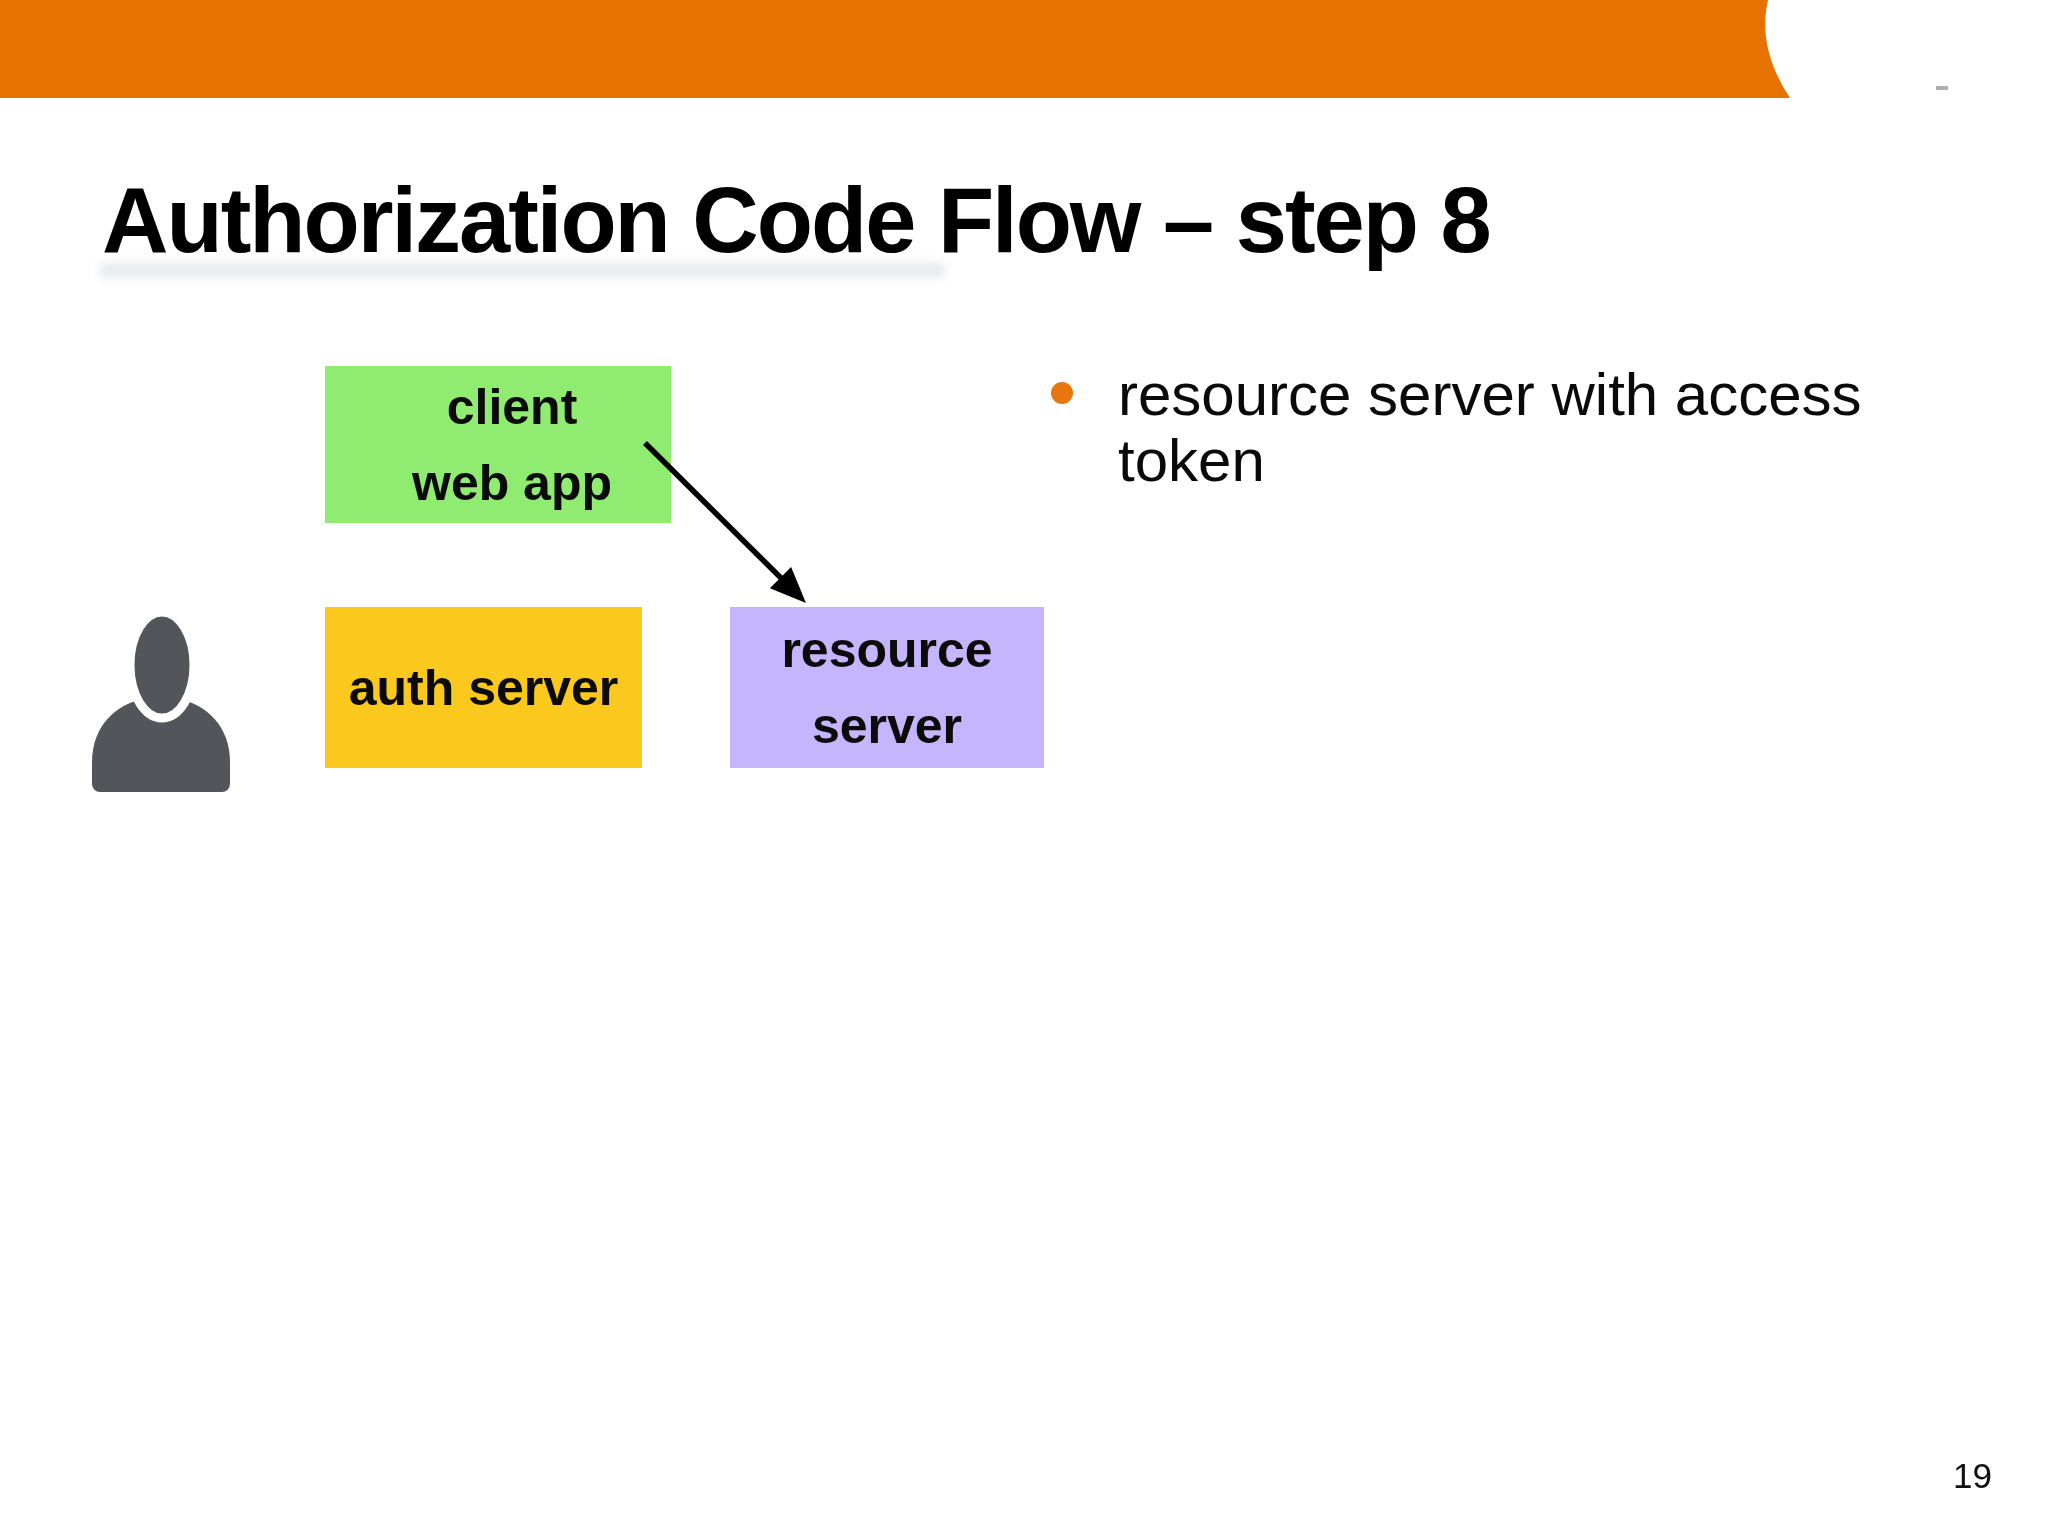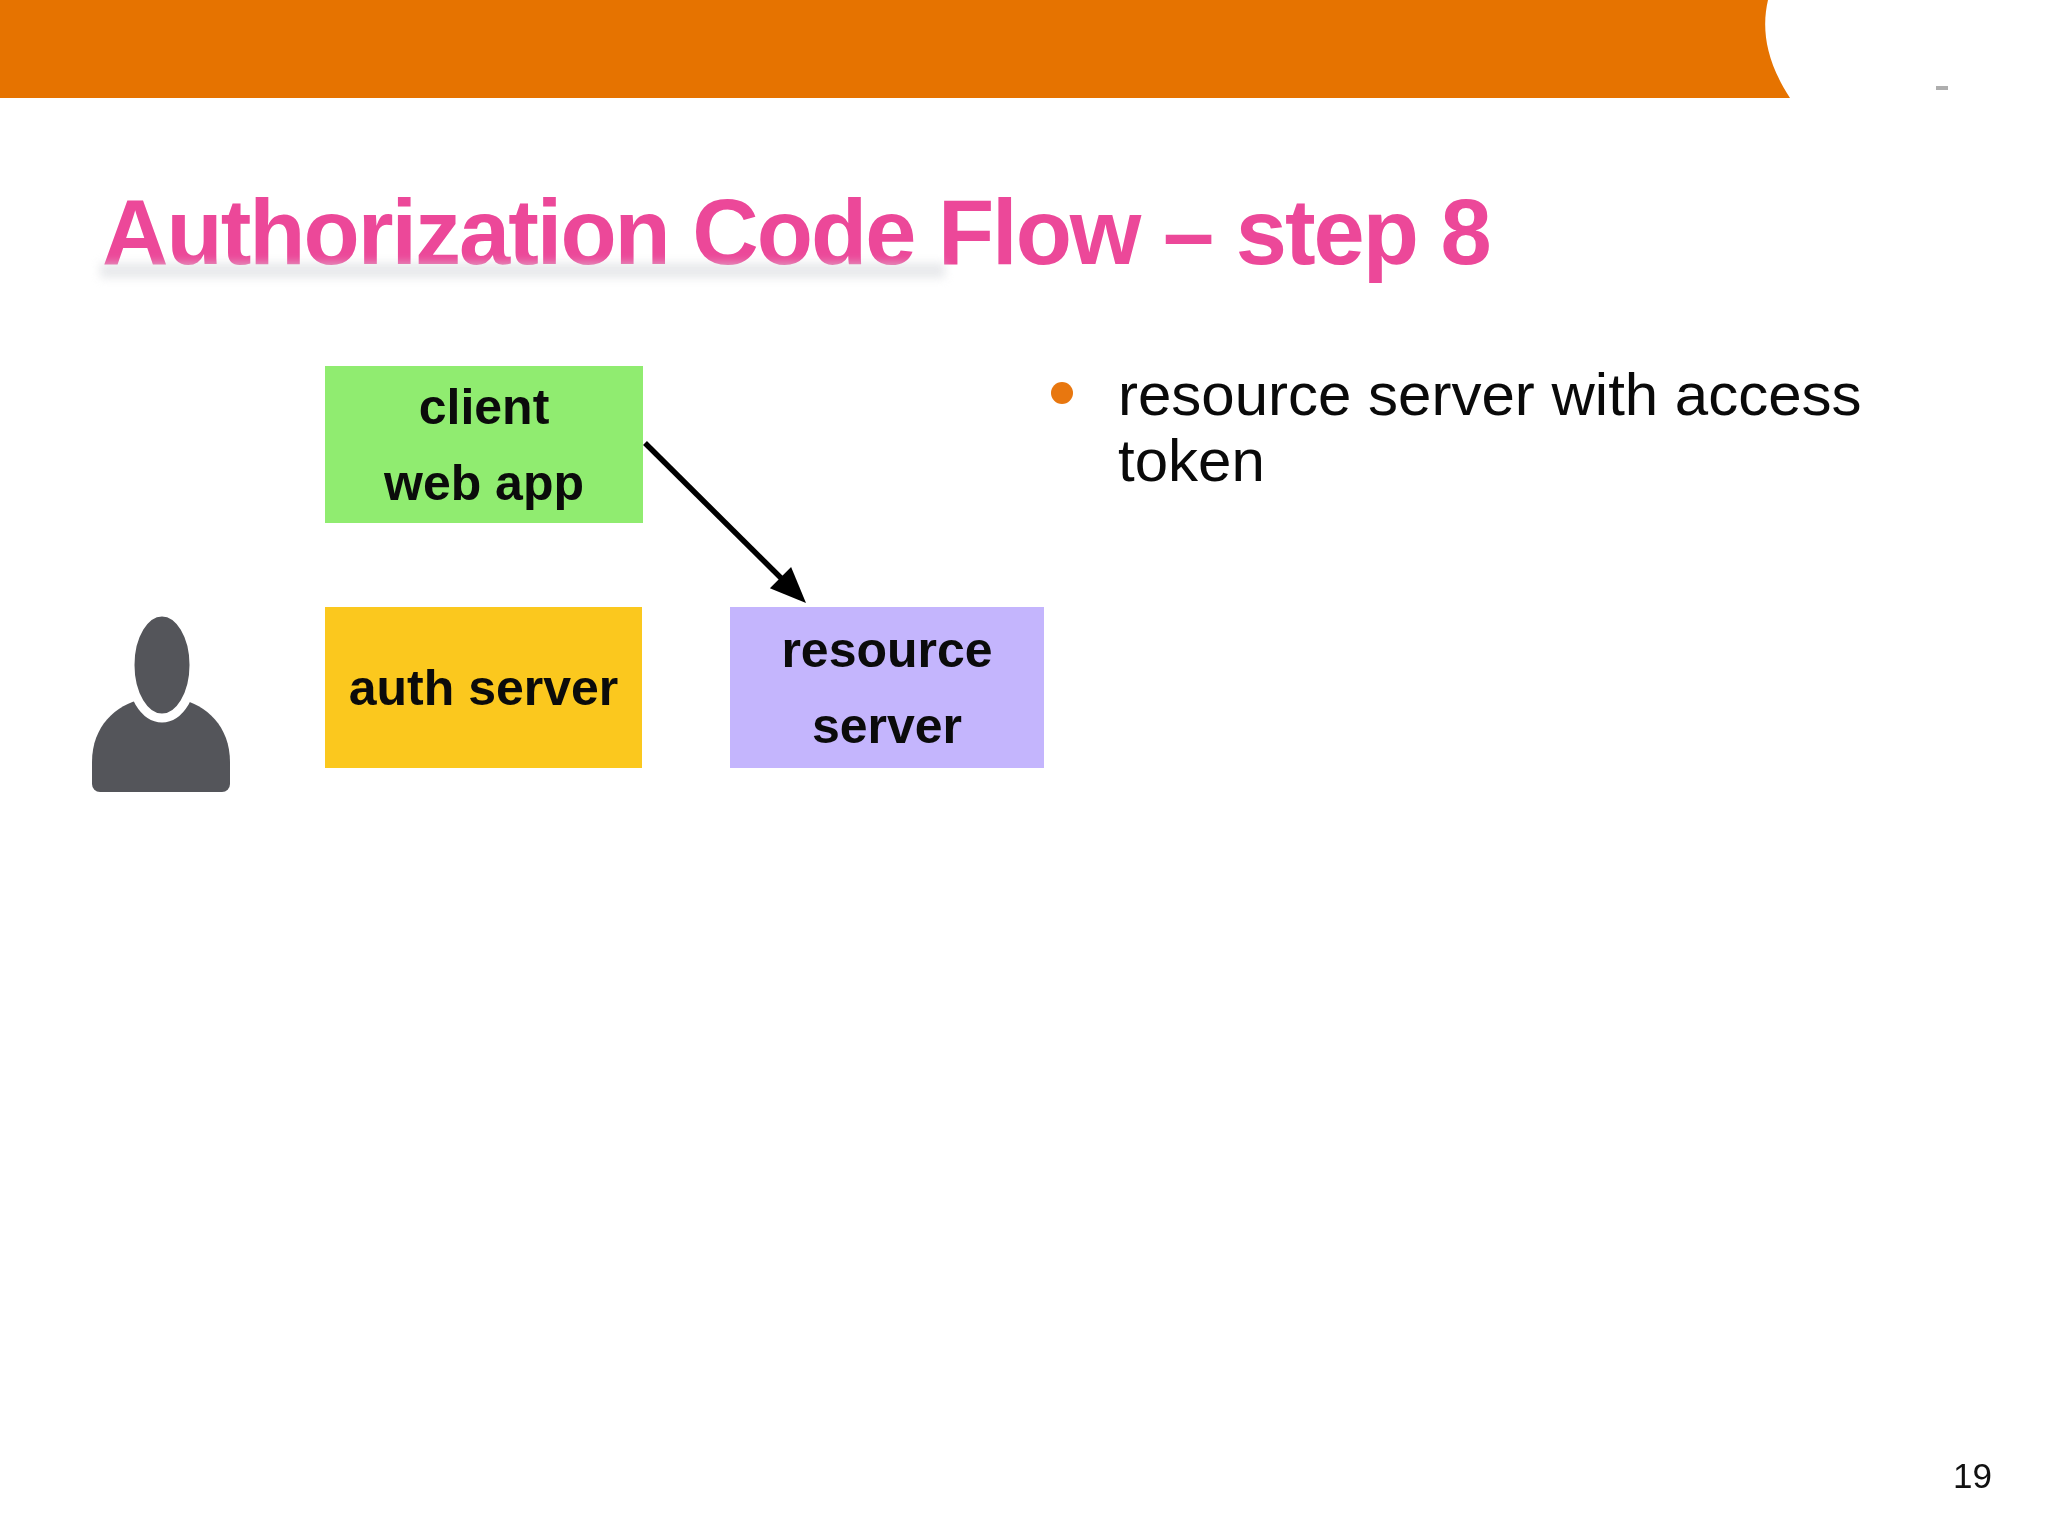--- a/index.html
+++ b/index.html
@@ -18,26 +18,26 @@
   }
   .artifact-dash {
     position: absolute;
     left: 1936px; top: 86px;
     width: 12px; height: 4px;
     background: #9a9a9a;
     opacity: 0.8;
   }
   .slide-title {
     position: absolute;
-    left: 102px; top: 180px;
+    left: 102px; top: 168px;
     margin: 0;
     font-size: 92px;
     font-weight: bold;
     letter-spacing: -2px;
-    color: #ec4899;
+    color: #000000;
     white-space: nowrap;
   }
   .title-shadow {
     position: absolute;
     left: 100px; top: 263px;
     width: 845px; height: 15px;
     background: #d9dbdf;
     filter: blur(5px);
     opacity: 0.6;
   }
@@ -46,21 +46,21 @@
     display: flex;
     flex-direction: column;
     align-items: center;
     justify-content: center;
     font-weight: bold;
     font-size: 50px;
     line-height: 76px;
     color: #0b0b0b;
     text-align: center;
   }
-  .client-box   { left: 325px; top: 366px; width: 318px; height: 157px; }
+  .client-box   { left: 325px; top: 366px; width: 318px; height: 157px; padding-left: 28px; }
   .auth-box     { left: 325px; top: 607px; width: 317px; height: 161px; text-align: center; }
   .resource-box { left: 730px; top: 607px; width: 314px; height: 161px; }
   .arrow-svg {
     position: absolute;
     left: 620px; top: 425px;
     width: 210px; height: 195px;
   }
   .person-svg {
     position: absolute;
     left: 86px; top: 610px;

